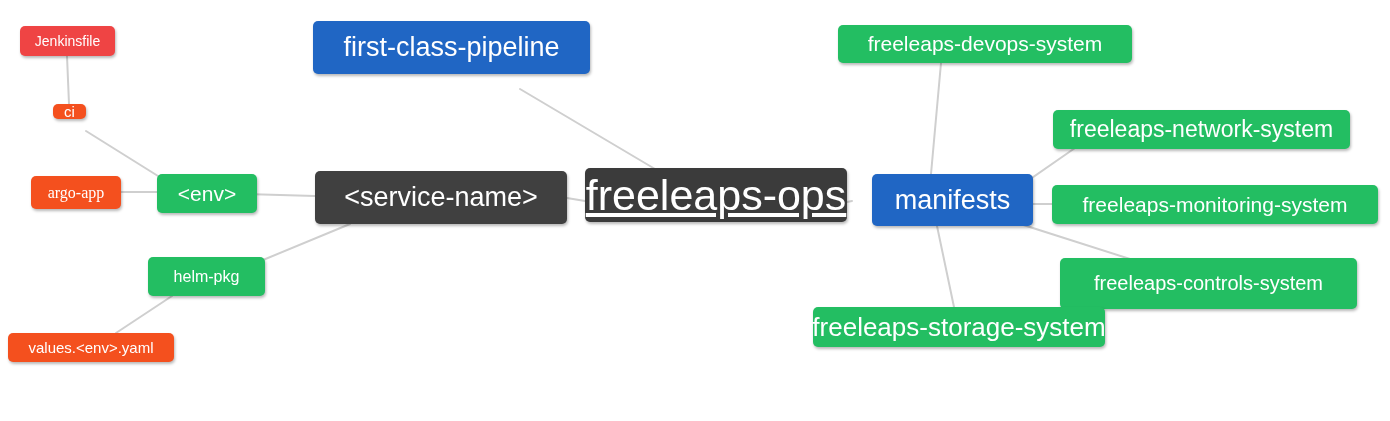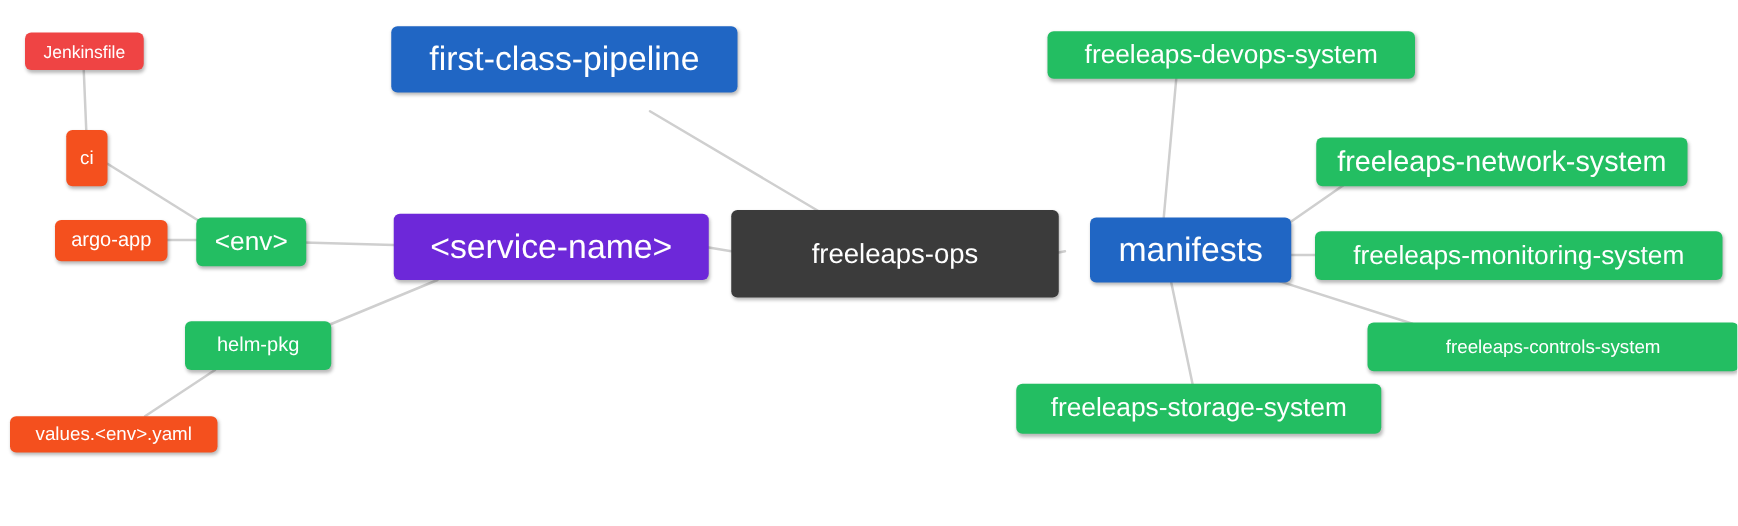--- a/index.html
+++ b/index.html
@@ -42,34 +42,34 @@
   }
   
   .c-root   { background: #3b3b3b; }
   .c-branch { background: #2066c4; }
   .c-green  { background: #23be62; }
   .c-red    { background: #f4501e; }
   .c-orange { background: #f9a52d; }
 
   
   .n-jenkinsfile { left:20px;  top:26px;  width:95px;  height:30px; font-size:14px; }
-  .n-ci          { left:53px;  top:104px; width:33px;  height:45px; font-size:15px; }
-  .n-argo        { left:44px;  top:176px; width:90px;  height:33px; font-size:16px; }
-  .n-env         { left:157px; top:174px; width:88px;  height:39px; font-size:21px; }
+  .n-ci          { left:53px;  top:104px; width:33px;  height:15px; font-size:15px; }
+  .n-argo        { left:31px;  top:176px; width:90px;  height:33px; font-size:16px;font-family:Liberation Serif, serif; }
+  .n-env         { left:157px; top:174px; width:100px;  height:39px; font-size:21px; }
   .n-helm        { left:148px; top:257px; width:117px; height:39px; font-size:16px; }
   .n-values      { left:8px;   top:333px; width:166px; height:29px; font-size:15px; }
   .n-fcp         { left:313px; top:21px;  width:277px; height:53px; font-size:27px; }
   .n-svc         { left:315px; top:171px; width:252px; height:53px; font-size:27px; }
-  .n-ops         { left:585px; top:168px; width:262px; height:70px; font-size:22px; }
+  .n-ops         { left:585px; top:168px; width:262px; height:54px; font-size:43px;text-decoration:underline; }
   .n-manifests   { left:852px; top:174px; width:161px; height:52px; font-size:27px;margin-left:20px; }
   .n-devops      { left:795px; top:25px;  width:294px; height:38px; font-size:21px;margin-left:43px; }
   .n-network     { left:1053px;top:110px; width:297px; height:39px; font-size:23px; }
   .n-monitoring  { left:1052px;top:185px; width:326px; height:39px; font-size:21px; }
-  .n-controls    { left:1060px;top:258px; width:297px; height:39px; font-size:15px;margin-left:34px; }
-  .n-storage     { left:813px; top:307px; width:292px; height:40px; font-size:21px; }
+  .n-controls    { left:1060px;top:258px; width:297px; height:51px; font-size:20px; }
+  .n-storage     { left:813px; top:307px; width:292px; height:40px; font-size:26px; }
 </style>
 </head>
 <body>
 
 <div class="canvas">
 
   <svg class="edges" viewBox="0 0 1390 421">
     <line x1="67" y1="56" x2="69" y2="104"></line>
     <line x1="86" y1="131" x2="158" y2="176"></line>
     <line x1="121" y1="192" x2="157" y2="192"></line>
@@ -86,21 +86,21 @@
     <line x1="937" y1="226" x2="954" y2="307"></line>
   </svg>
 
   <div class="node c-orange n-jenkinsfile" style="background: #ef4444;">Jenkinsfile</div>
   <div class="node c-red    n-ci" style="background: rgb(244, 80, 30);">ci</div>
   <div class="node c-red    n-argo" style="background: rgb(244, 80, 30);">argo-app</div>
   <div class="node c-green  n-env" style="background: rgb(35, 190, 98);">&lt;env&gt;</div>
   <div class="node c-green  n-helm" style="background: rgb(35, 190, 98);">helm-pkg</div>
   <div class="node c-red    n-values" style="background: rgb(244, 80, 30);">values.&lt;env&gt;.yaml</div>
   <div class="node c-branch n-fcp" style="background: rgb(32, 102, 196);">first-class-pipeline</div>
-  <div class="node c-branch n-svc" style="background: #6d28d9;">&lt;service-name&gt;</div>
+  <div class="node c-branch n-svc" style="background: #404040;">&lt;service-name&gt;</div>
   <div class="node c-root   n-ops" style="background: rgb(59, 59, 59);">freeleaps-ops</div>
   <div class="node c-branch n-manifests" style="background: rgb(32, 102, 196);">manifests</div>
   <div class="node c-green  n-devops" style="background: rgb(35, 190, 98);">freeleaps-devops-system</div>
   <div class="node c-green  n-network" style="background: rgb(35, 190, 98);">freeleaps-network-system</div>
   <div class="node c-green  n-monitoring" style="background: rgb(35, 190, 98);">freeleaps-monitoring-system</div>
   <div class="node c-green  n-controls" style="background: rgb(35, 190, 98);">freeleaps-controls-system</div>
   <div class="node c-green  n-storage" style="background: rgb(35, 190, 98);">freeleaps-storage-system</div>
 
 </div>
 

